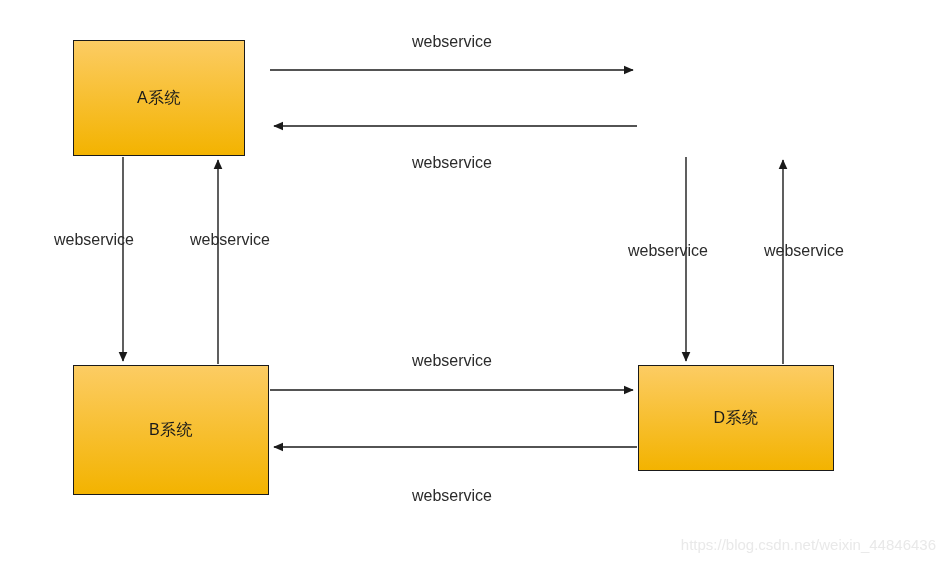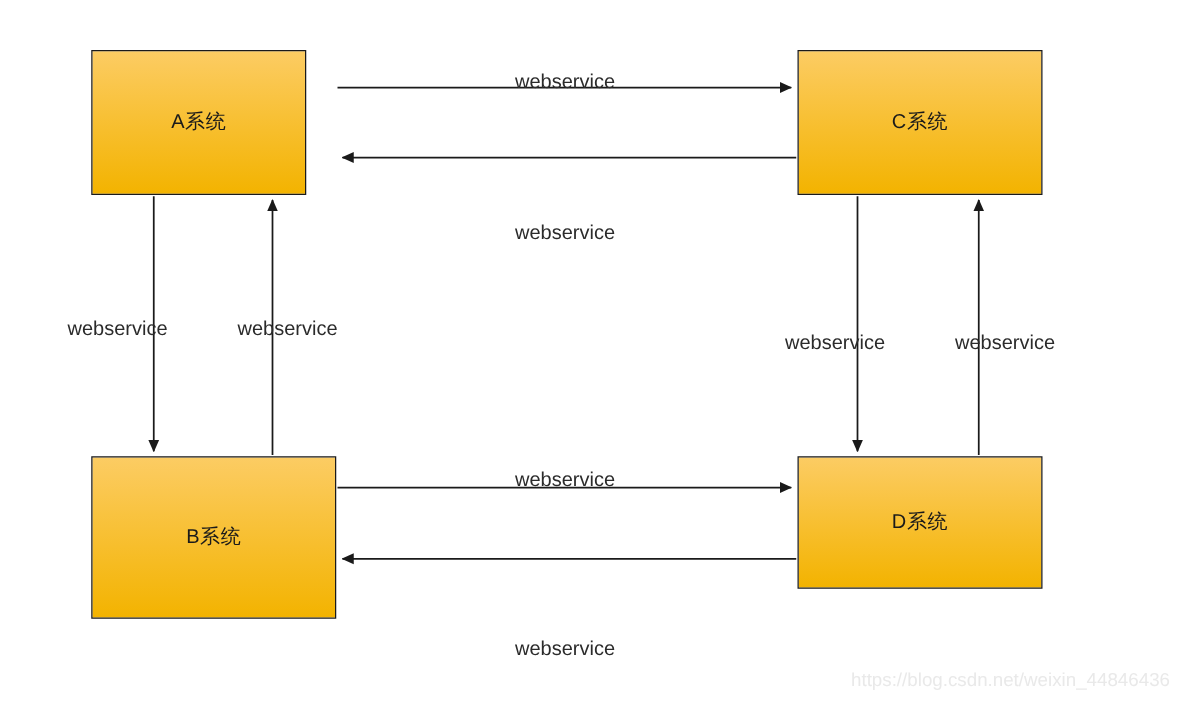--- a/index.html
+++ b/index.html
@@ -43,21 +43,20 @@
     user-select: none;
   }
   .edge-label {
     position: absolute;
     font-size: 16px;
     color: #2b2b2b;
     white-space: nowrap;
     line-height: 1;
     z-index: 3;
     user-select: none;
-    margin-top: 24px;
   }
   .edge-label.centered {
     transform: translateX(-50%);
   }
   #watermark {
     position: absolute;
     right: 6px;
     bottom: 14px;
     font-size: 15px;
     color: #e9e9e9;
@@ -91,23 +90,20 @@
     <line x1="783" y1="364" x2="783" y2="160" stroke="#1a1a1a" stroke-width="1.4" marker-end="url(#arrowhead)"></line>
 
     <line x1="270" y1="390" x2="633" y2="390" stroke="#1a1a1a" stroke-width="1.4" marker-end="url(#arrowhead)"></line>
 
     <line x1="637" y1="447" x2="274" y2="447" stroke="#1a1a1a" stroke-width="1.4" marker-end="url(#arrowhead)"></line>
   </svg>
 
   <div class="node-box" id="node-a" style="left: 73px; top: 40px; width: 172px; height: 116px; background: linear-gradient(rgb(252, 204, 99) 0%, rgb(243, 179, 0) 100%); border-color: rgb(26, 26, 26);">
     <span class="node-label">A系统</span>
   </div>
-  <div class="node-box" id="node-c" style="left: 638px; top: 40px; width: 196px; height: 116px; background: linear-gradient(rgb(252, 204, 99) 0%, rgb(243, 179, 0) 100%); border-color: rgb(26, 26, 26);">
-    <span class="node-label">C系统</span>
-  </div>
   <div class="node-box" id="node-b" style="left: 73px; top: 365px; width: 196px; height: 130px; background: linear-gradient(rgb(252, 204, 99) 0%, rgb(243, 179, 0) 100%); border-color: rgb(26, 26, 26);">
     <span class="node-label">B系统</span>
   </div>
   <div class="node-box" id="node-d" style="left: 638px; top: 365px; width: 196px; height: 106px; background: linear-gradient(rgb(252, 204, 99) 0%, rgb(243, 179, 0) 100%); border-color: rgb(26, 26, 26);">
     <span class="node-label">D系统</span>
   </div>
 
   <div class="edge-label centered" id="label-a-to-c" style="left: 452px; top: 34px; color: rgb(43, 43, 43);">webservice</div>
   <div class="edge-label centered" id="label-c-to-a" style="left: 452px; top: 155px; color: rgb(43, 43, 43);">webservice</div>
   <div class="edge-label centered" id="label-a-to-b" style="left: 94px; top: 232px; color: rgb(43, 43, 43);">webservice</div>

